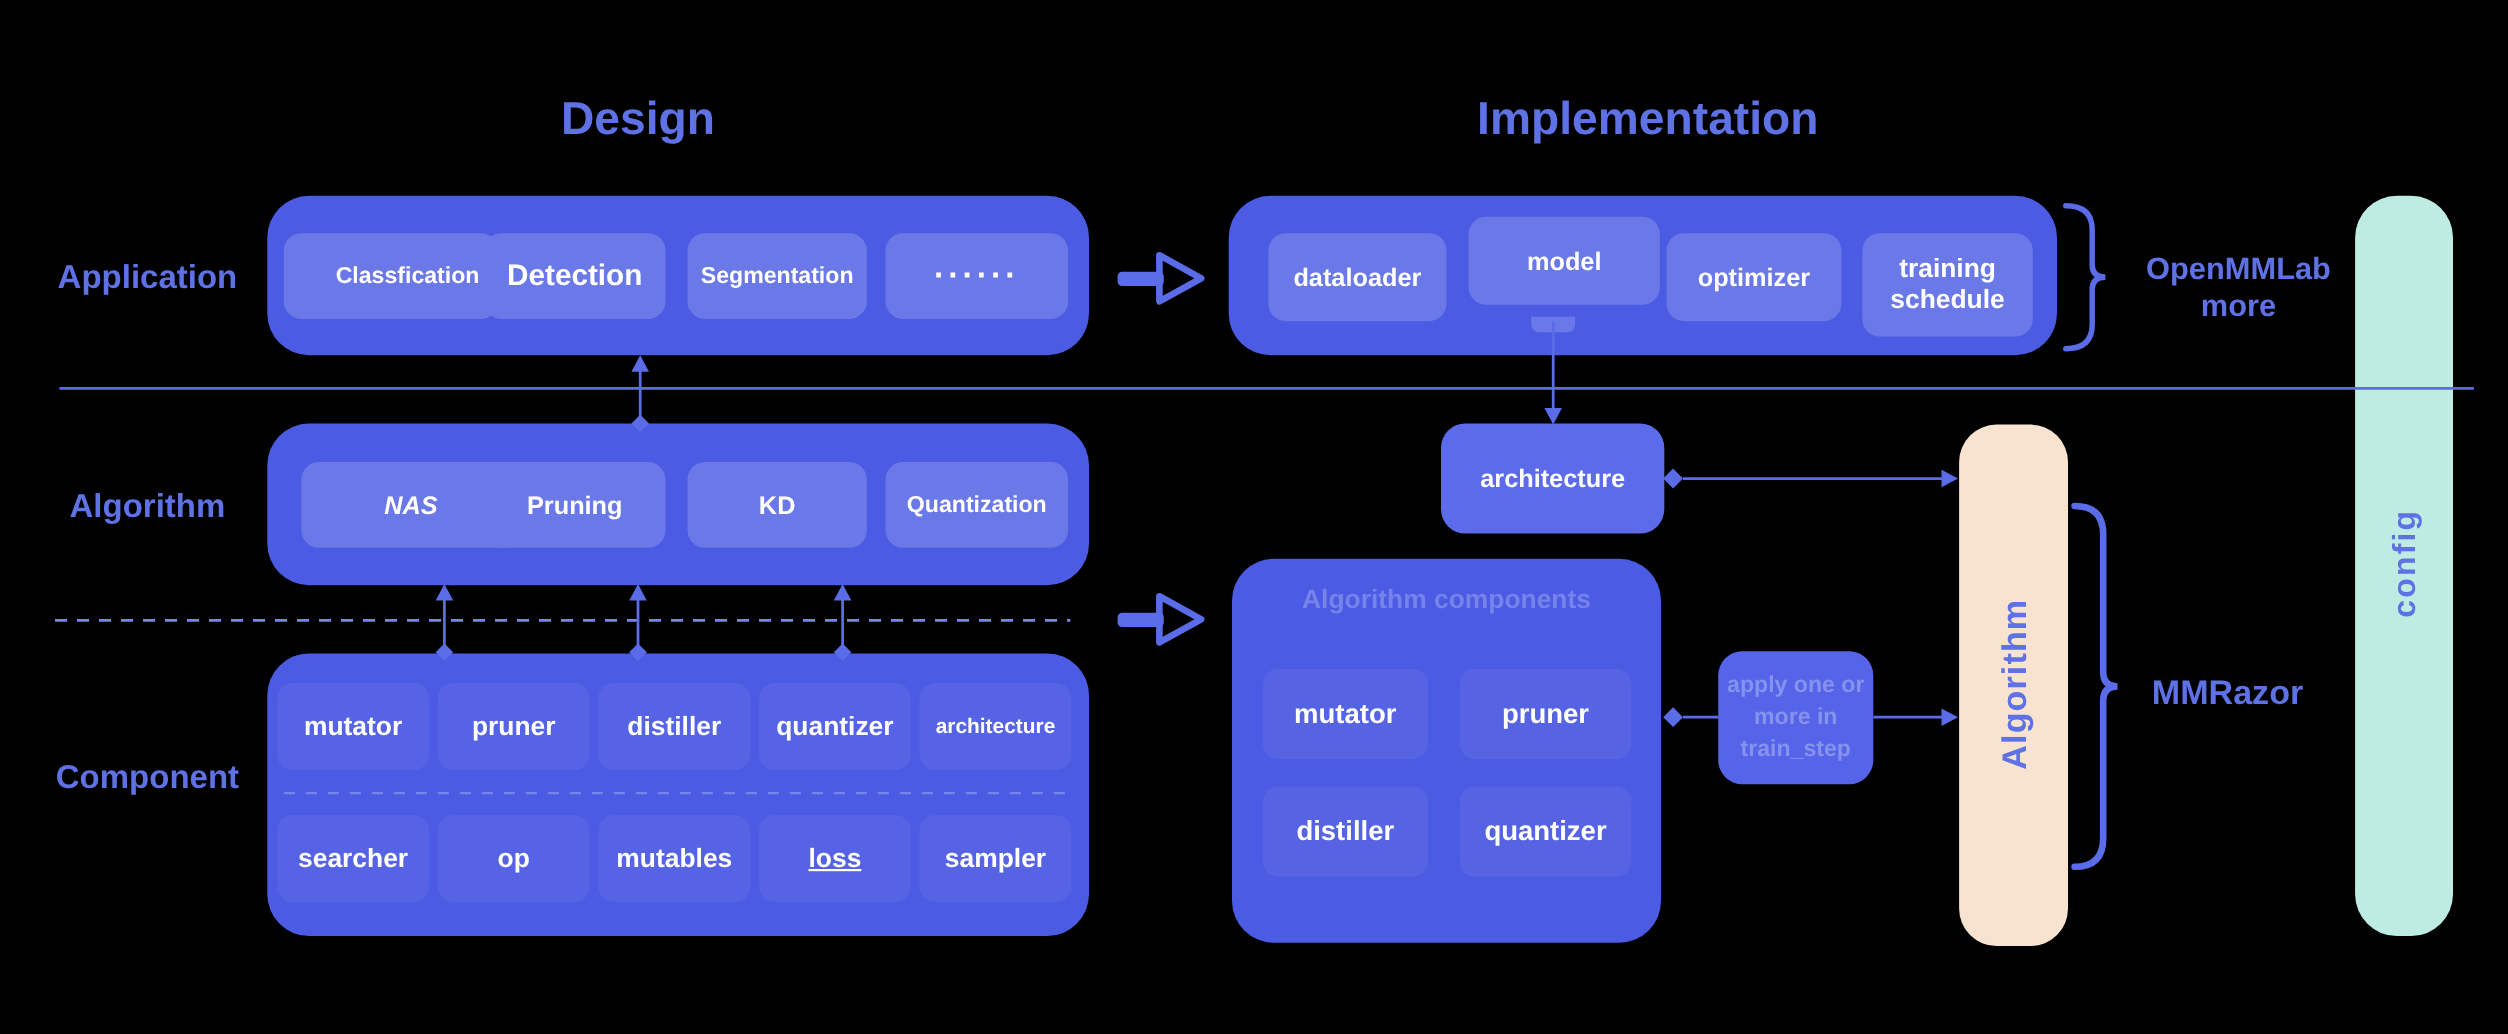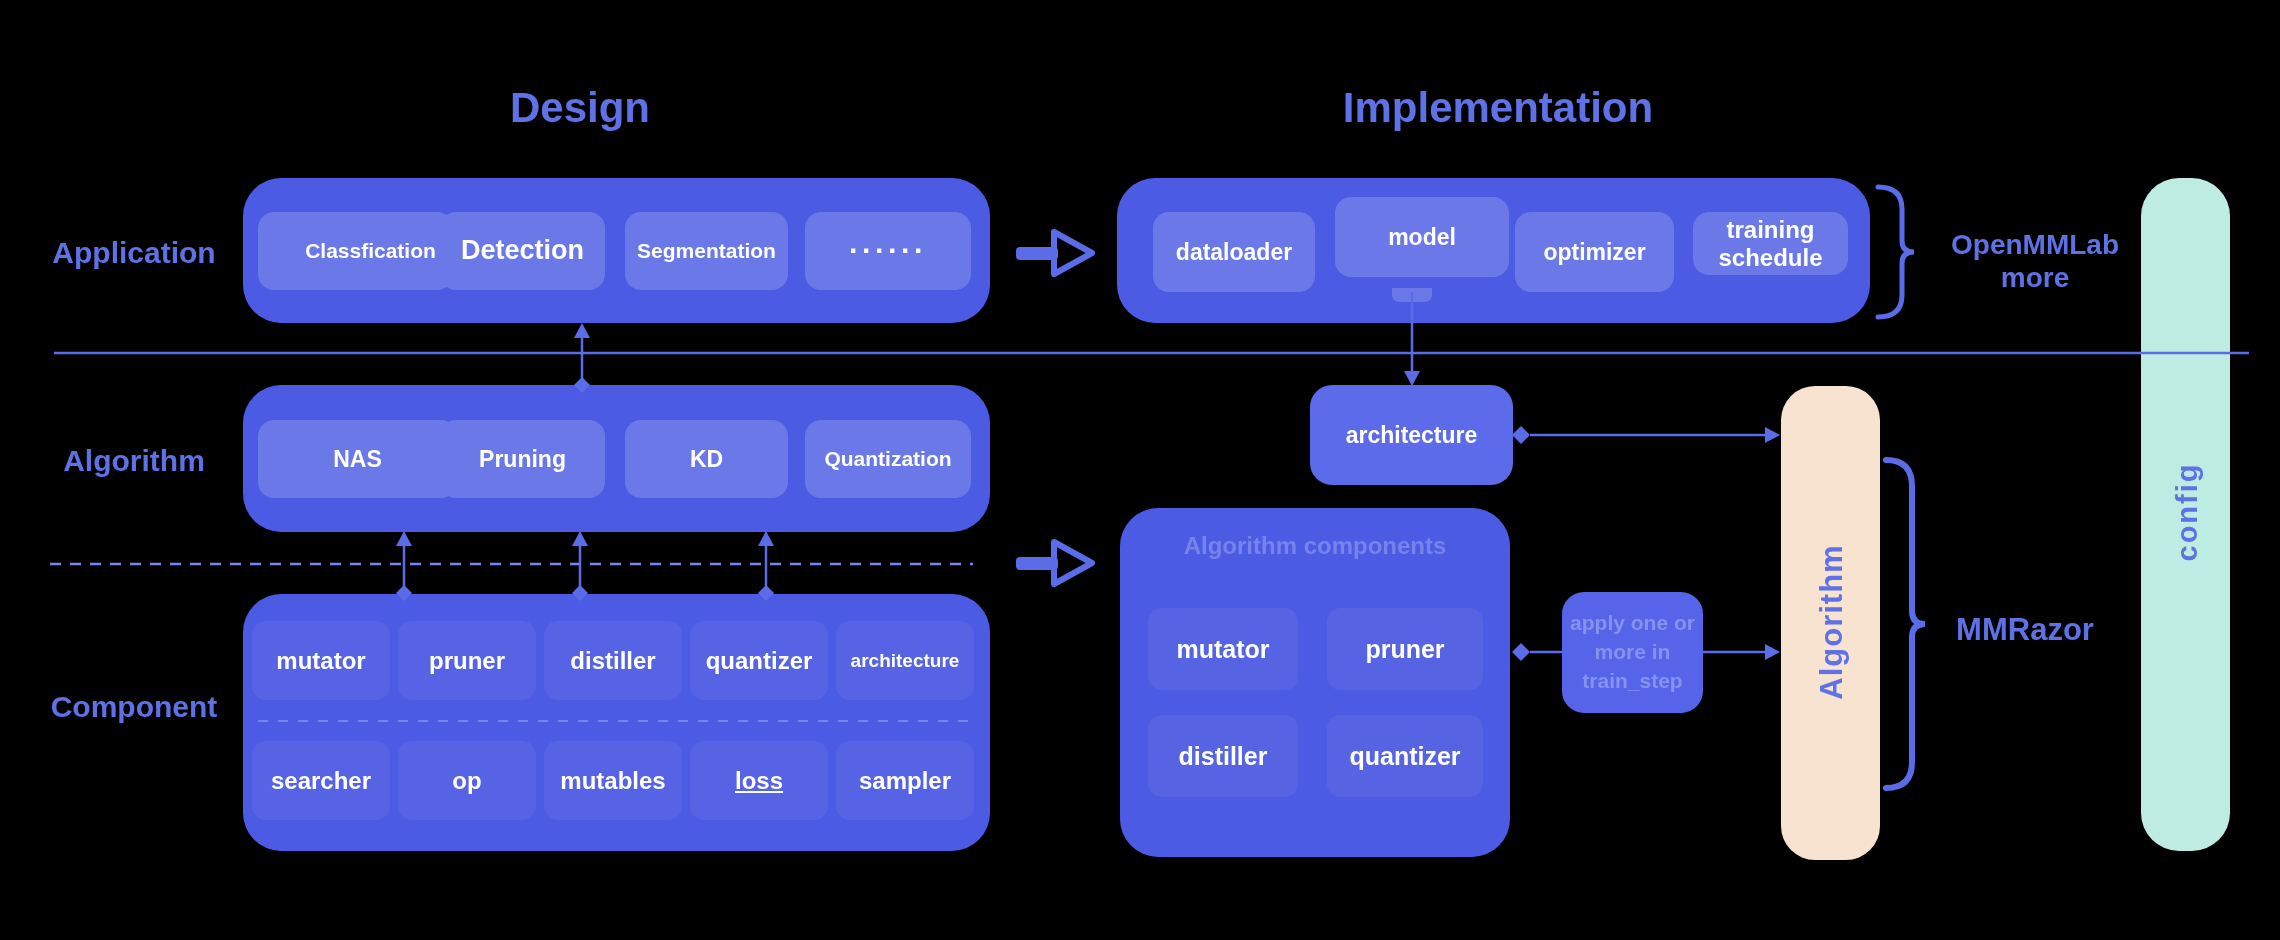--- a/index.html
+++ b/index.html
@@ -66,21 +66,21 @@
 <div class="abs rowlabel" style="left:44px;top:444px;width:180px;">Algorithm</div>
 <div class="abs rowlabel" style="left:44px;top:690px;width:180px;">Component</div>
 
 <div class="abs container" style="left:243px;top:178px;width:747px;height:145px;"></div>
 <div class="abs chip small" style="left:258px;top:212px;width:165px;height:78px;padding-left:30px;">Classfication</div>
 <div class="abs chip" style="left:440px;top:212px;width:165px;height:78px;font-size:27px;">Detection</div>
 <div class="abs chip small" style="left:625px;top:212px;width:163px;height:78px;">Segmentation</div>
 <div class="abs chip" style="left:805px;top:212px;width:166px;height:78px;letter-spacing:3px;font-size:30px;">······</div>
 
 <div class="abs container" style="left:243px;top:385px;width:747px;height:147px;"></div>
-<div class="abs chip" style="left:258px;top:420px;width:199px;height:78px;">NAS</div>
+<div class="abs chip" style="left:274px;top:420px;width:199px;height:78px;font-style:italic;">NAS</div>
 <div class="abs chip" style="left:440px;top:420px;width:165px;height:78px;">Pruning</div>
 <div class="abs chip" style="left:625px;top:420px;width:163px;height:78px;">KD</div>
 <div class="abs chip small" style="left:805px;top:420px;width:166px;height:78px;">Quantization</div>
 
 <div class="abs container" style="left:243px;top:594px;width:747px;height:257px;"></div>
 <div class="abs faintchip" style="left:252px;top:621px;width:138px;height:79px;">mutator</div>
 <div class="abs faintchip" style="left:398px;top:621px;width:138px;height:79px;">pruner</div>
 <div class="abs faintchip" style="left:544px;top:621px;width:138px;height:79px;">distiller</div>
 <div class="abs faintchip" style="left:690px;top:621px;width:138px;height:79px;">quantizer</div>
 <div class="abs faintchip tiny" style="left:836px;top:621px;width:138px;height:79px;">architecture</div>
@@ -88,21 +88,21 @@
 <div class="abs faintchip" style="left:398px;top:741px;width:138px;height:79px;">op</div>
 <div class="abs faintchip" style="left:544px;top:741px;width:138px;height:79px;">mutables</div>
 <div class="abs faintchip" style="left:690px;top:741px;width:138px;height:79px;text-decoration:underline;">loss</div>
 <div class="abs faintchip" style="left:836px;top:741px;width:138px;height:79px;">sampler</div>
 
 <div class="abs container" style="left:1117px;top:178px;width:753px;height:145px;"></div>
 <div class="abs chip" style="left:1153px;top:212px;width:162px;height:80px;">dataloader</div>
 <div class="abs chip" style="left:1335px;top:197px;width:174px;height:80px;">model</div>
 <div class="abs" style="left:1392px;top:288px;width:40px;height:14px;border-radius:0 0 7px 7px;background:var(--chip-blue);"></div>
 <div class="abs chip" style="left:1515px;top:212px;width:159px;height:80px;">optimizer</div>
-<div class="abs chip" style="left:1693px;top:212px;width:155px;height:63px;font-size:24px;padding:0 8px;box-sizing:border-box;">training schedule</div>
+<div class="abs chip" style="left:1693px;top:212px;width:155px;height:94px;font-size:24px;padding:0 8px;box-sizing:border-box;">training schedule</div>
 
 <div class="abs chip" style="left:1310px;top:385px;width:203px;height:100px;background:var(--mid-blue);border-radius:22px;">architecture</div>
 
 <div class="abs container" style="left:1120px;top:508px;width:390px;height:349px;"></div>
 <div class="abs" style="left:1130px;top:532px;width:370px;text-align:center;font-size:24px;color:var(--faint-title);">Algorithm components</div>
 <div class="abs algochip" style="left:1148px;top:608px;width:150px;height:82px;">mutator</div>
 <div class="abs algochip" style="left:1327px;top:608px;width:156px;height:82px;">pruner</div>
 <div class="abs algochip" style="left:1148px;top:715px;width:150px;height:82px;">distiller</div>
 <div class="abs algochip" style="left:1327px;top:715px;width:156px;height:82px;">quantizer</div>
 

